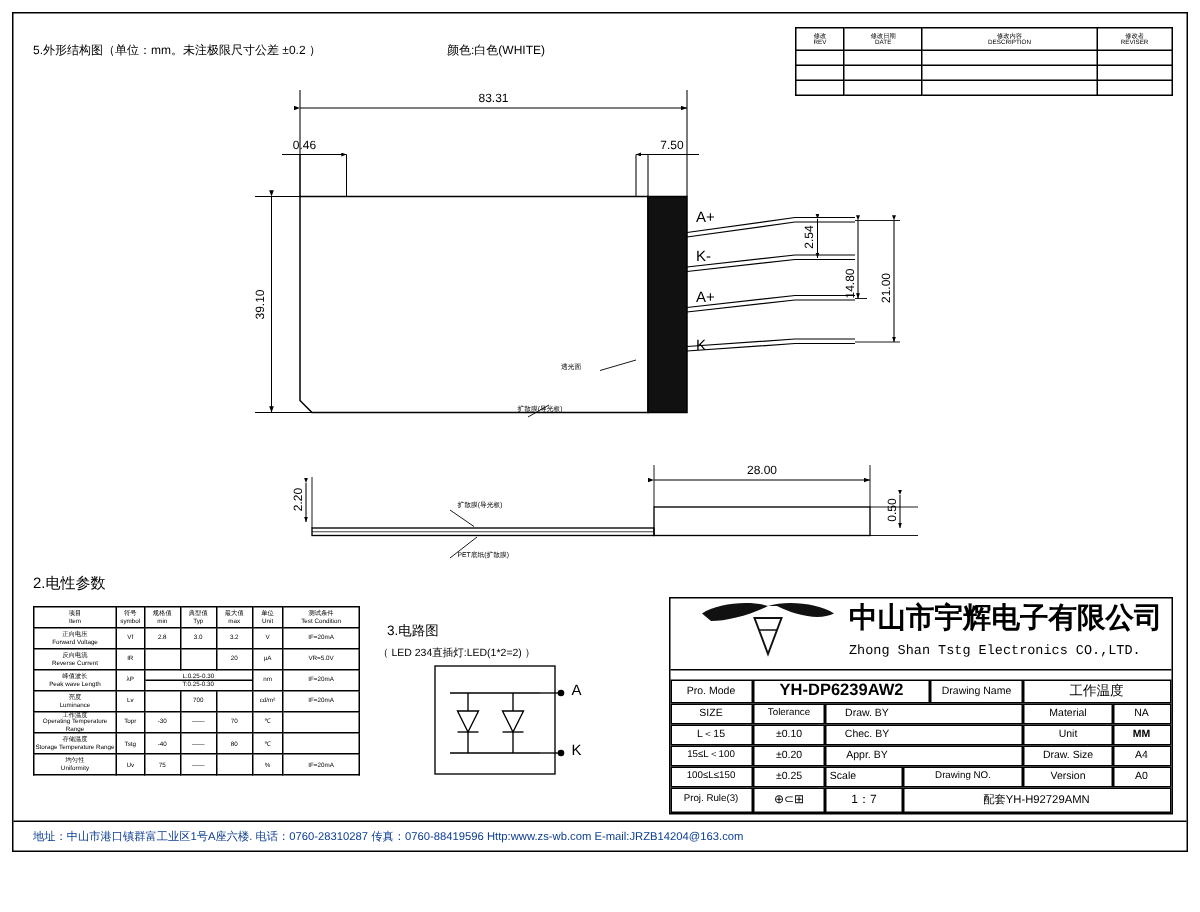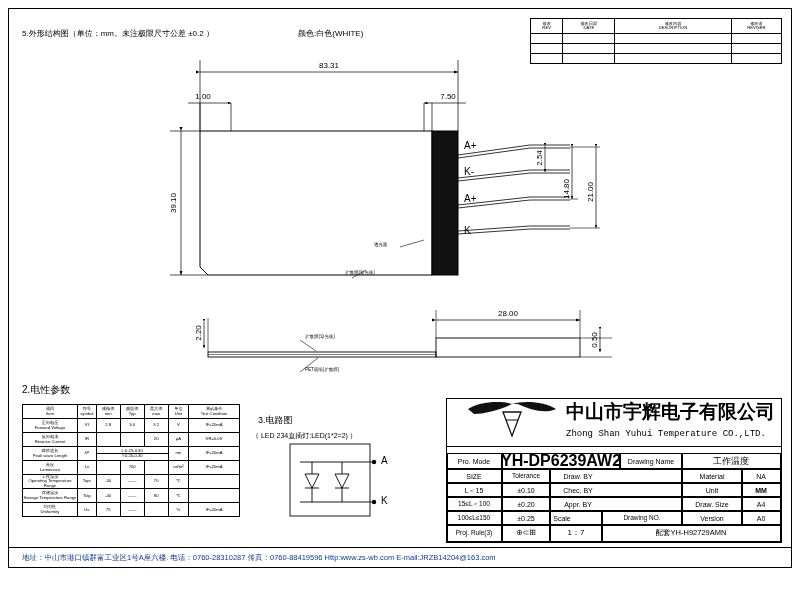--- a/index.html
+++ b/index.html
@@ -153,21 +153,21 @@
     <line x1="335" y1="488" x2="349" y2="488" stroke="#000" stroke-width="0.9"></line>
     <line x1="342" y1="488" x2="342" y2="502" stroke="#000" stroke-width="0.9"></line>
 
     <path d="M468,409 C478,402 500,400 512,404 C500,410 484,414 474,414 Z" fill="#111"></path>
     <path d="M512,404 C524,400 546,402 556,409 C546,414 530,410 518,404 Z" fill="#111"></path>
     <path d="M503,412 L521,412 L512,436 Z" fill="none" stroke="#111" stroke-width="1.3"></path>
     <line x1="506" y1="420" x2="518" y2="420" stroke="#111" stroke-width="1"></line>
   </svg>
 
   <div class="ctr" style="left:329px;top:66px;font-size:8px;">83.31</div>
-  <div class="ctr" style="left:203px;top:97px;font-size:8px;">1.00</div>
+  <div class="ctr" style="left:203px;top:97px;font-size:8px;">0.46</div>
   <div class="ctr" style="left:448px;top:97px;font-size:8px;">7.50</div>
   <div class="ctr vt" style="left:174px;top:203px;font-size:8px;transform:translate(-50%,-50%) rotate(-90deg);">39.10</div>
   <div class="ctr vt" style="left:540px;top:158px;font-size:8px;transform:translate(-50%,-50%) rotate(-90deg);">2.54</div>
   <div class="ctr vt" style="left:567px;top:189px;font-size:8px;transform:translate(-50%,-50%) rotate(-90deg);">14.80</div>
   <div class="ctr vt" style="left:591px;top:192px;font-size:8px;transform:translate(-50%,-50%) rotate(-90deg);">21.00</div>
   <div class="ctr vt" style="left:199px;top:333px;font-size:8px;transform:translate(-50%,-50%) rotate(-90deg);">2.20</div>
   <div class="ctr" style="left:508px;top:314px;font-size:8px;text-align:center;">28.00</div>
   <div class="ctr vt" style="left:595px;top:340px;font-size:8px;transform:translate(-50%,-50%) rotate(-90deg);">0.50</div>
 
   <div class="t" style="left:464px;top:141px;font-size:10px;">A+</div>
@@ -272,27 +272,27 @@
       <td></td>
       <td>%</td>
       <td>IF=20mA</td>
     </tr>
   </tbody>
     </table>
 
   <div class="frame" style="left:446px;top:398px;width:336px;height:145px;"></div>
 
   <div class="t logoTxt" style="left:566px;top:404px;font-size:19px;font-weight:bold;">中山市宇辉电子有限公司</div>
-  <div class="t logoTxt" style="left:566px;top:430px;font-size:9px;">Zhong Shan Yuhui Temperature CO.,LTD.</div>
+  <div class="t logoTxt" style="left:566px;top:430px;font-size:9px;">Zhong Shan Tstg Electronics CO.,LTD.</div>
   <div class="ln hl" style="left:447px;top:446px;width:334px;"></div>
 
   <div class="frame" style="left:447px;top:453px;width:55px;height:16px;"></div>
   <div class="ctr" style="left:474px;top:461px;font-size:7px;">Pro. Mode</div>
   <div class="frame" style="left:502px;top:453px;width:118px;height:16px;"></div>
-  <div class="ctr" style="left:561px;top:461px;font-size:16px;font-weight:bold;">YH-DP6239AW2</div>
+  <div class="ctr" style="left:561px;top:461px;font-size:11px;font-weight:bold;">YH-DP6239AW2</div>
   <div class="frame" style="left:620px;top:453px;width:62px;height:16px;"></div>
   <div class="ctr" style="left:651px;top:461px;font-size:7px;">Drawing Name</div>
   <div class="frame" style="left:682px;top:453px;width:99px;height:16px;"></div>
   <div class="ctr" style="left:731px;top:461px;font-size:9px;">工作温度</div>
 
   <div class="frame" style="left:447px;top:469px;width:55px;height:14px;"></div>
   <div class="ctr" style="left:474px;top:476px;font-size:7px;">SIZE</div>
   <div class="frame" style="left:502px;top:469px;width:48px;height:14px;"></div>
   <div class="ctr" style="left:526px;top:476px;font-size:6.5px;">Tolerance</div>
   <div class="frame" style="left:550px;top:469px;width:132px;height:14px;"></div>

